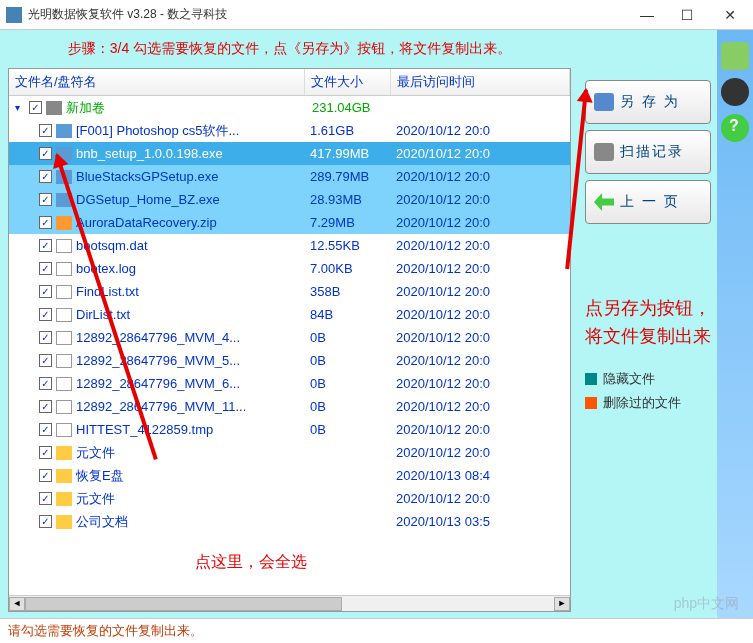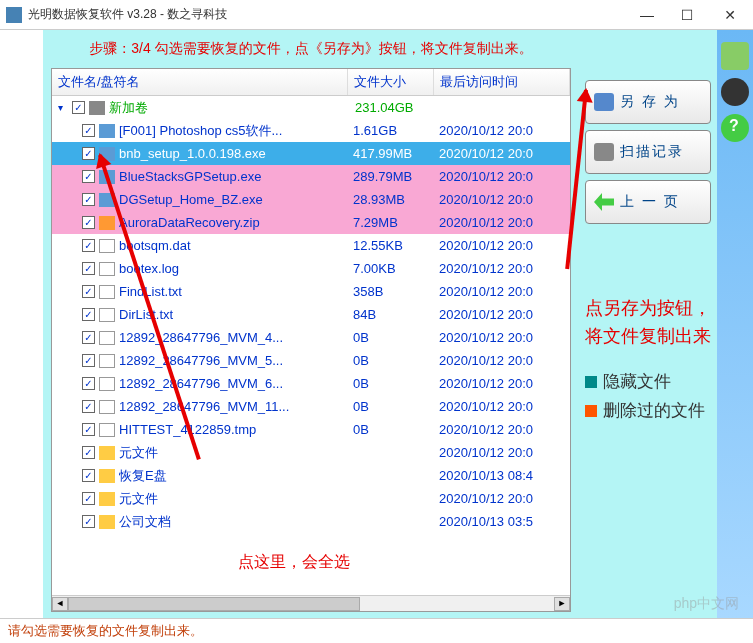--- a/index.html
+++ b/index.html
@@ -5,37 +5,37 @@
     * { box-sizing: border-box; margin: 0; padding: 0; font-family: "Microsoft YaHei", sans-serif; }
     body { background: #fff; width: 753px; height: 643px; position: relative; overflow: hidden; }
     
     .titlebar { height: 30px; background: #fff; border-bottom: 1px solid #ccc; display: flex; align-items: center; padding-left: 6px; }
     .titlebar-icon { width: 16px; height: 16px; background: #4682b4; margin-right: 6px; }
     .titlebar-text { font-size: 12px; color: #333; flex: 1; }
     .win-controls { display: flex; }
     .win-btn { width: 40px; height: 30px; display: flex; align-items: center; justify-content: center; font-size: 14px; color: #333; }
     .win-btn.close { width: 46px; }
     
-    .main-area { display: flex; height: 588px; padding-left: 43px; }
+    .main-area { display: flex; height: 588px; }
     .content { flex: 1; background: #b4f5f5; padding: 10px 8px 0 8px; position: relative; }
     
     .step-text { color: #e60000; font-size: 14px; text-align: center; margin-bottom: 10px; }
     
     .file-panel { background: #fff; border: 1px solid #999; height: 544px; display: flex; flex-direction: column; }
     .headers { display: flex; background: linear-gradient(#fff,#f0f0f0); border-bottom: 1px solid #ccc; }
     .header-col { padding: 4px 6px; font-size: 13px; color: #0033cc; border-right: 1px solid #ddd; }
     .col-name { width: 296px; }
     .col-size { width: 86px; }
     .col-time { flex: 1; }
     
     .file-list { flex: 1; overflow: hidden; position: relative; }
     .file-row { display: flex; align-items: center; height: 23px; font-size: 13px; color: #0033cc; padding-left: 6px; }
     .file-row.root { color: #00aa00; }
     .file-row.selected { background: #3daee9; color: #fff; }
-    .file-row.highlighted { background: #f9a8d4; }
+    .file-row.highlighted { background: #7dd3fc; }
     .expand { width: 14px; color: #0033cc; font-size: 10px; }
     .chk { width: 13px; height: 13px; border: 1px solid #666; background: #fff; margin-right: 4px; display: inline-flex; align-items: center; justify-content: center; font-size: 10px; color: #0033cc; }
     .chk.checked::after { content: "✓"; }
     .file-icon { width: 16px; height: 14px; margin-right: 4px; display: inline-block; }
     .icon-drive { background: #888; }
     .icon-app { background: #5b9bd5; }
     .icon-file { background: #fff; border: 1px solid #999; }
     .icon-folder { background: #ffcc44; }
     .icon-zip { background: #ff9933; }
     .file-name { display: inline-block; white-space: nowrap; overflow: hidden; text-overflow: ellipsis; }
@@ -51,21 +51,21 @@
     .sb-thumb { position: absolute; left: 0; width: 60%; height: 14px; background: #ccc; border: 1px solid #aaa; }
     
     .side-col { width: 138px; background: #b4f5f5; padding: 50px 6px 0 6px; }
     .side-btn { width: 126px; height: 44px; margin-bottom: 6px; background: linear-gradient(#fff,#e8e8e8); border: 1px solid #888; border-radius: 4px; display: flex; align-items: center; padding-left: 8px; font-size: 14px; color: #004488; letter-spacing: 2px; }
     .side-btn-icon { width: 20px; height: 18px; margin-right: 6px; }
     .icon-save { background: #5588cc; border-radius: 3px; }
     .icon-scan { background: #888; border-radius: 3px; }
     .icon-back { background: #44cc44; clip-path: polygon(40% 0, 40% 30%, 100% 30%, 100% 70%, 40% 70%, 40% 100%, 0 50%); }
     
     .callout1 { color: #e60000; font-size: 18px; line-height: 28px; margin-top: 70px; }
-    .legend { margin-top: 20px; font-size: 17px; }
+    .legend { margin-top: 20px; font-size: 13px; }
     .legend-item { display: flex; align-items: center; margin-bottom: 6px; color: #333; }
     .legend-sq { width: 12px; height: 12px; margin-right: 6px; }
     .sq-teal { background: #008888; }
     .sq-red { background: #ff5500; }
     
     .icon-col { width: 36px; background: linear-gradient(#6bb8f5,#a8d8ff); padding-top: 8px; }
     .tray-icon { width: 28px; height: 28px; margin: 4px auto 8px; border-radius: 4px; }
     .tray1 { background: #88cc66; }
     .tray2 { background: #333; border-radius: 50%; }
     .tray3 { background: #44cc44; border-radius: 50%; position: relative; }

